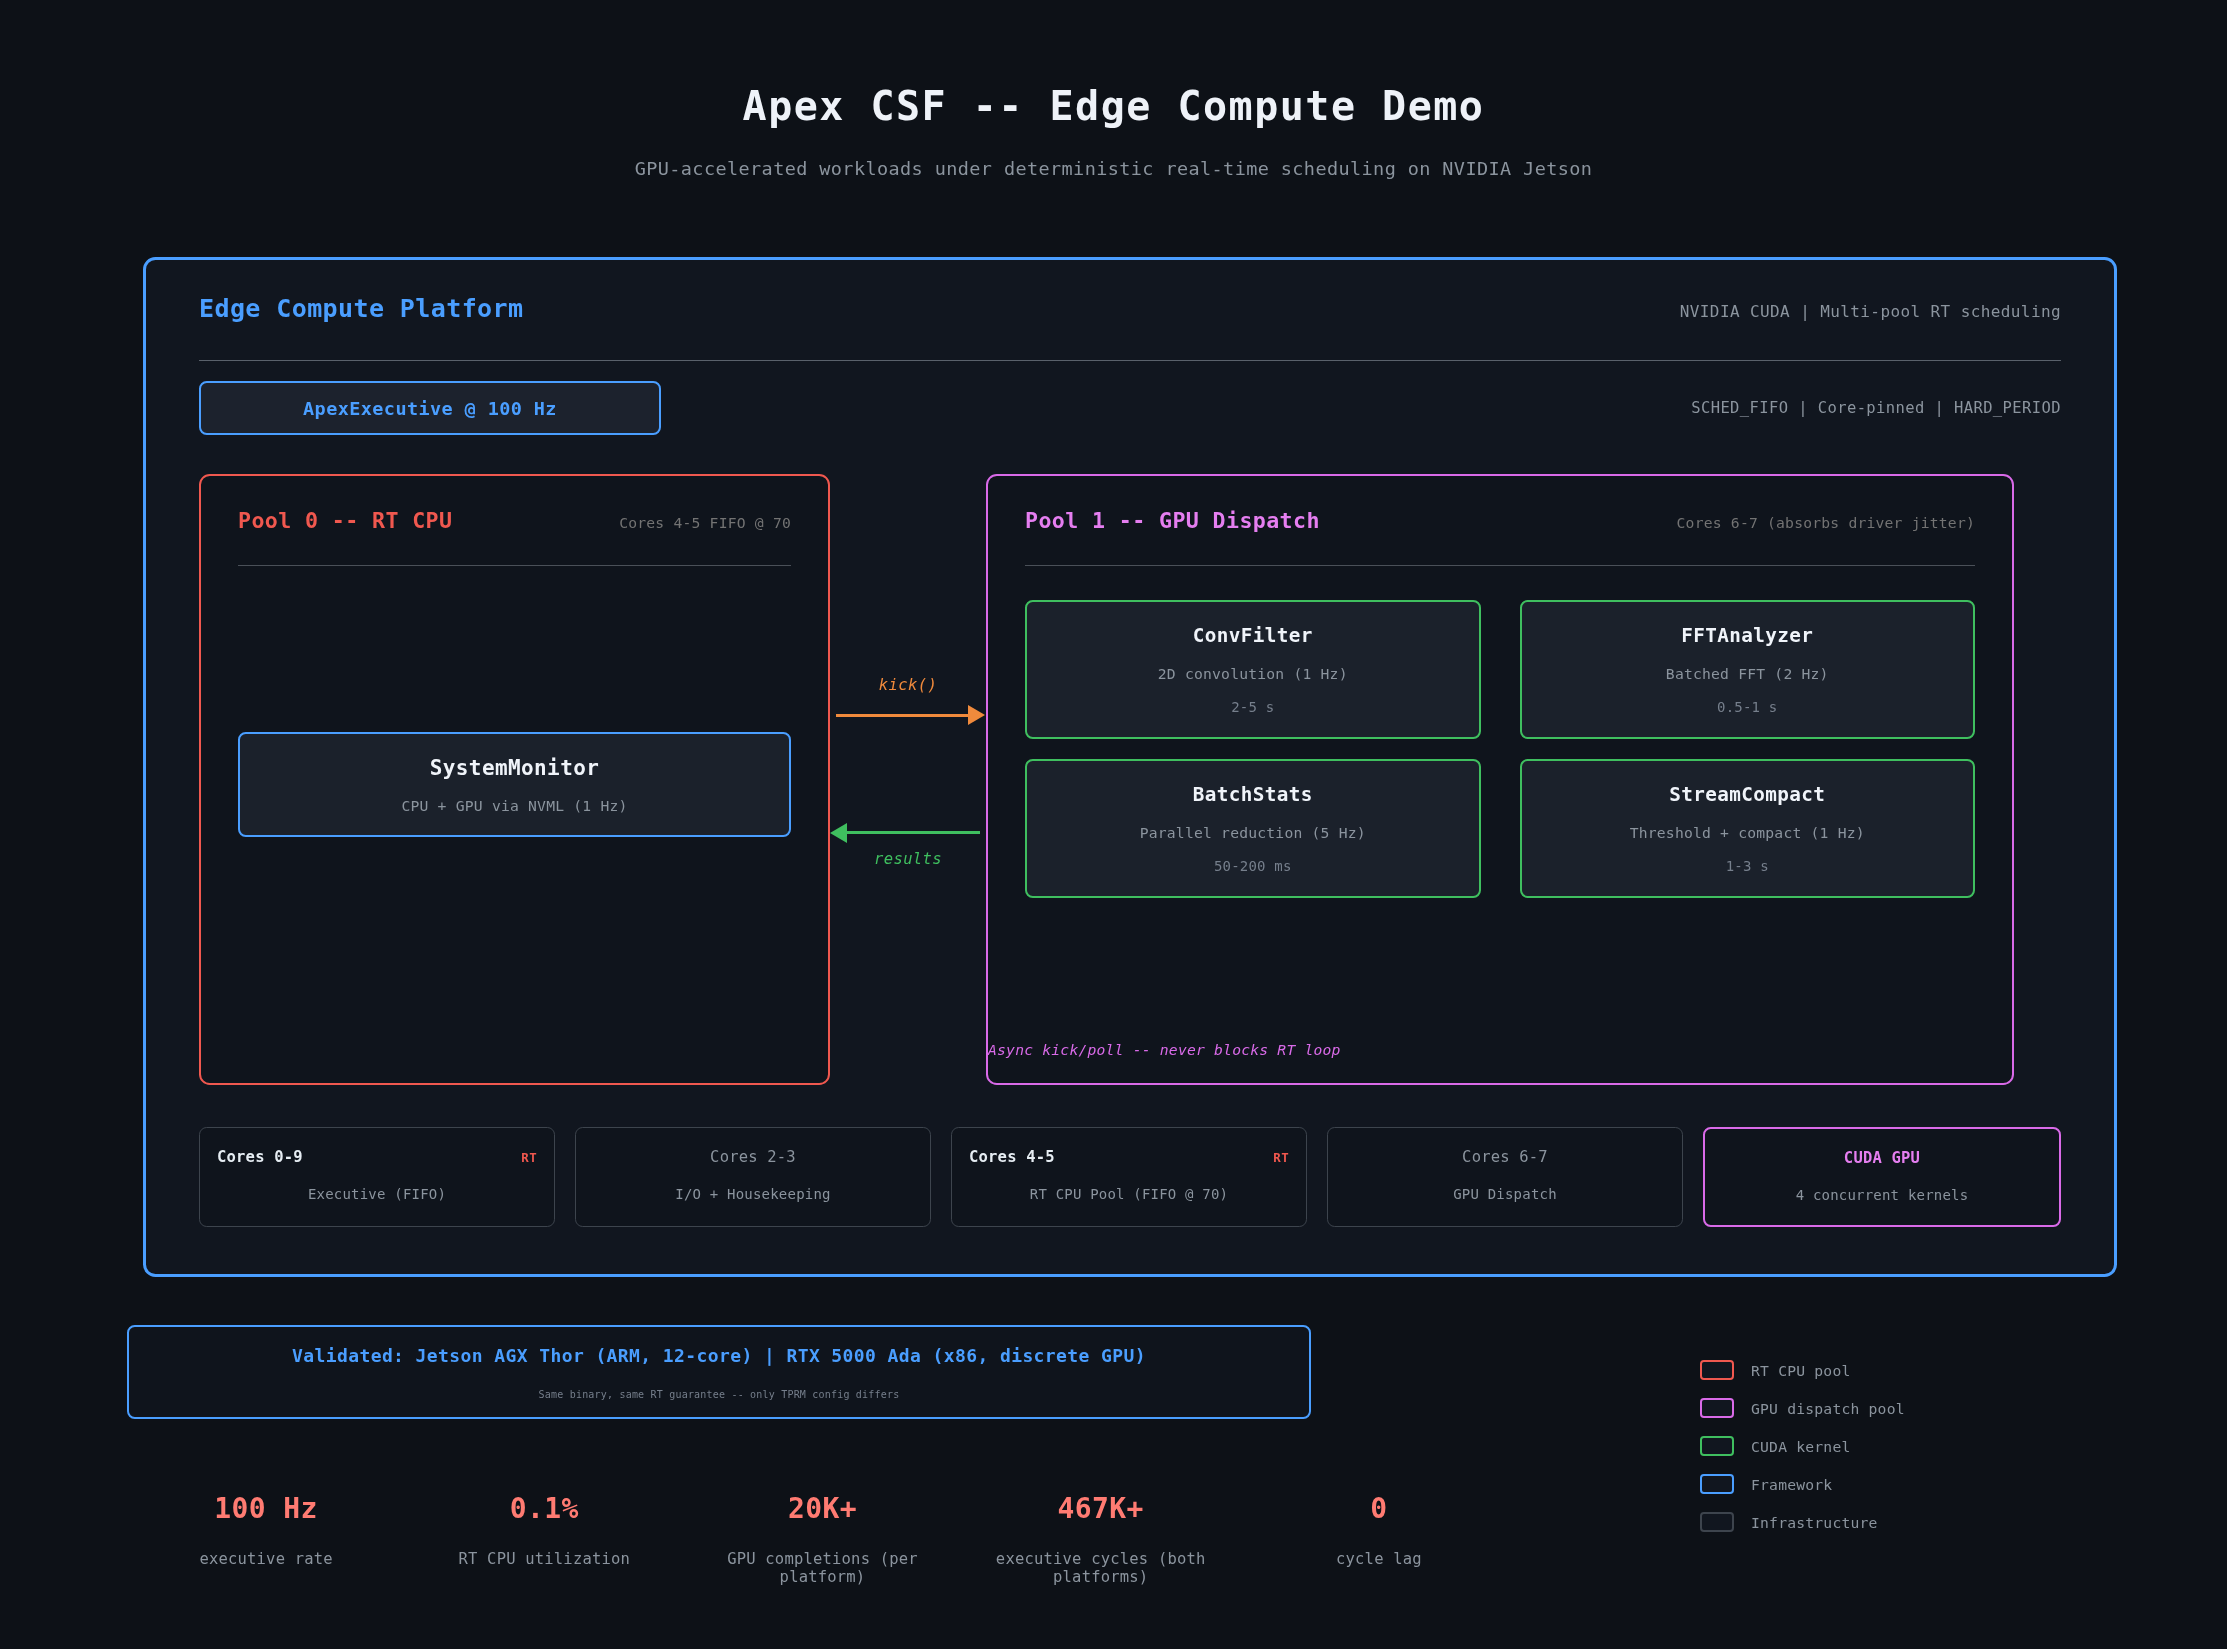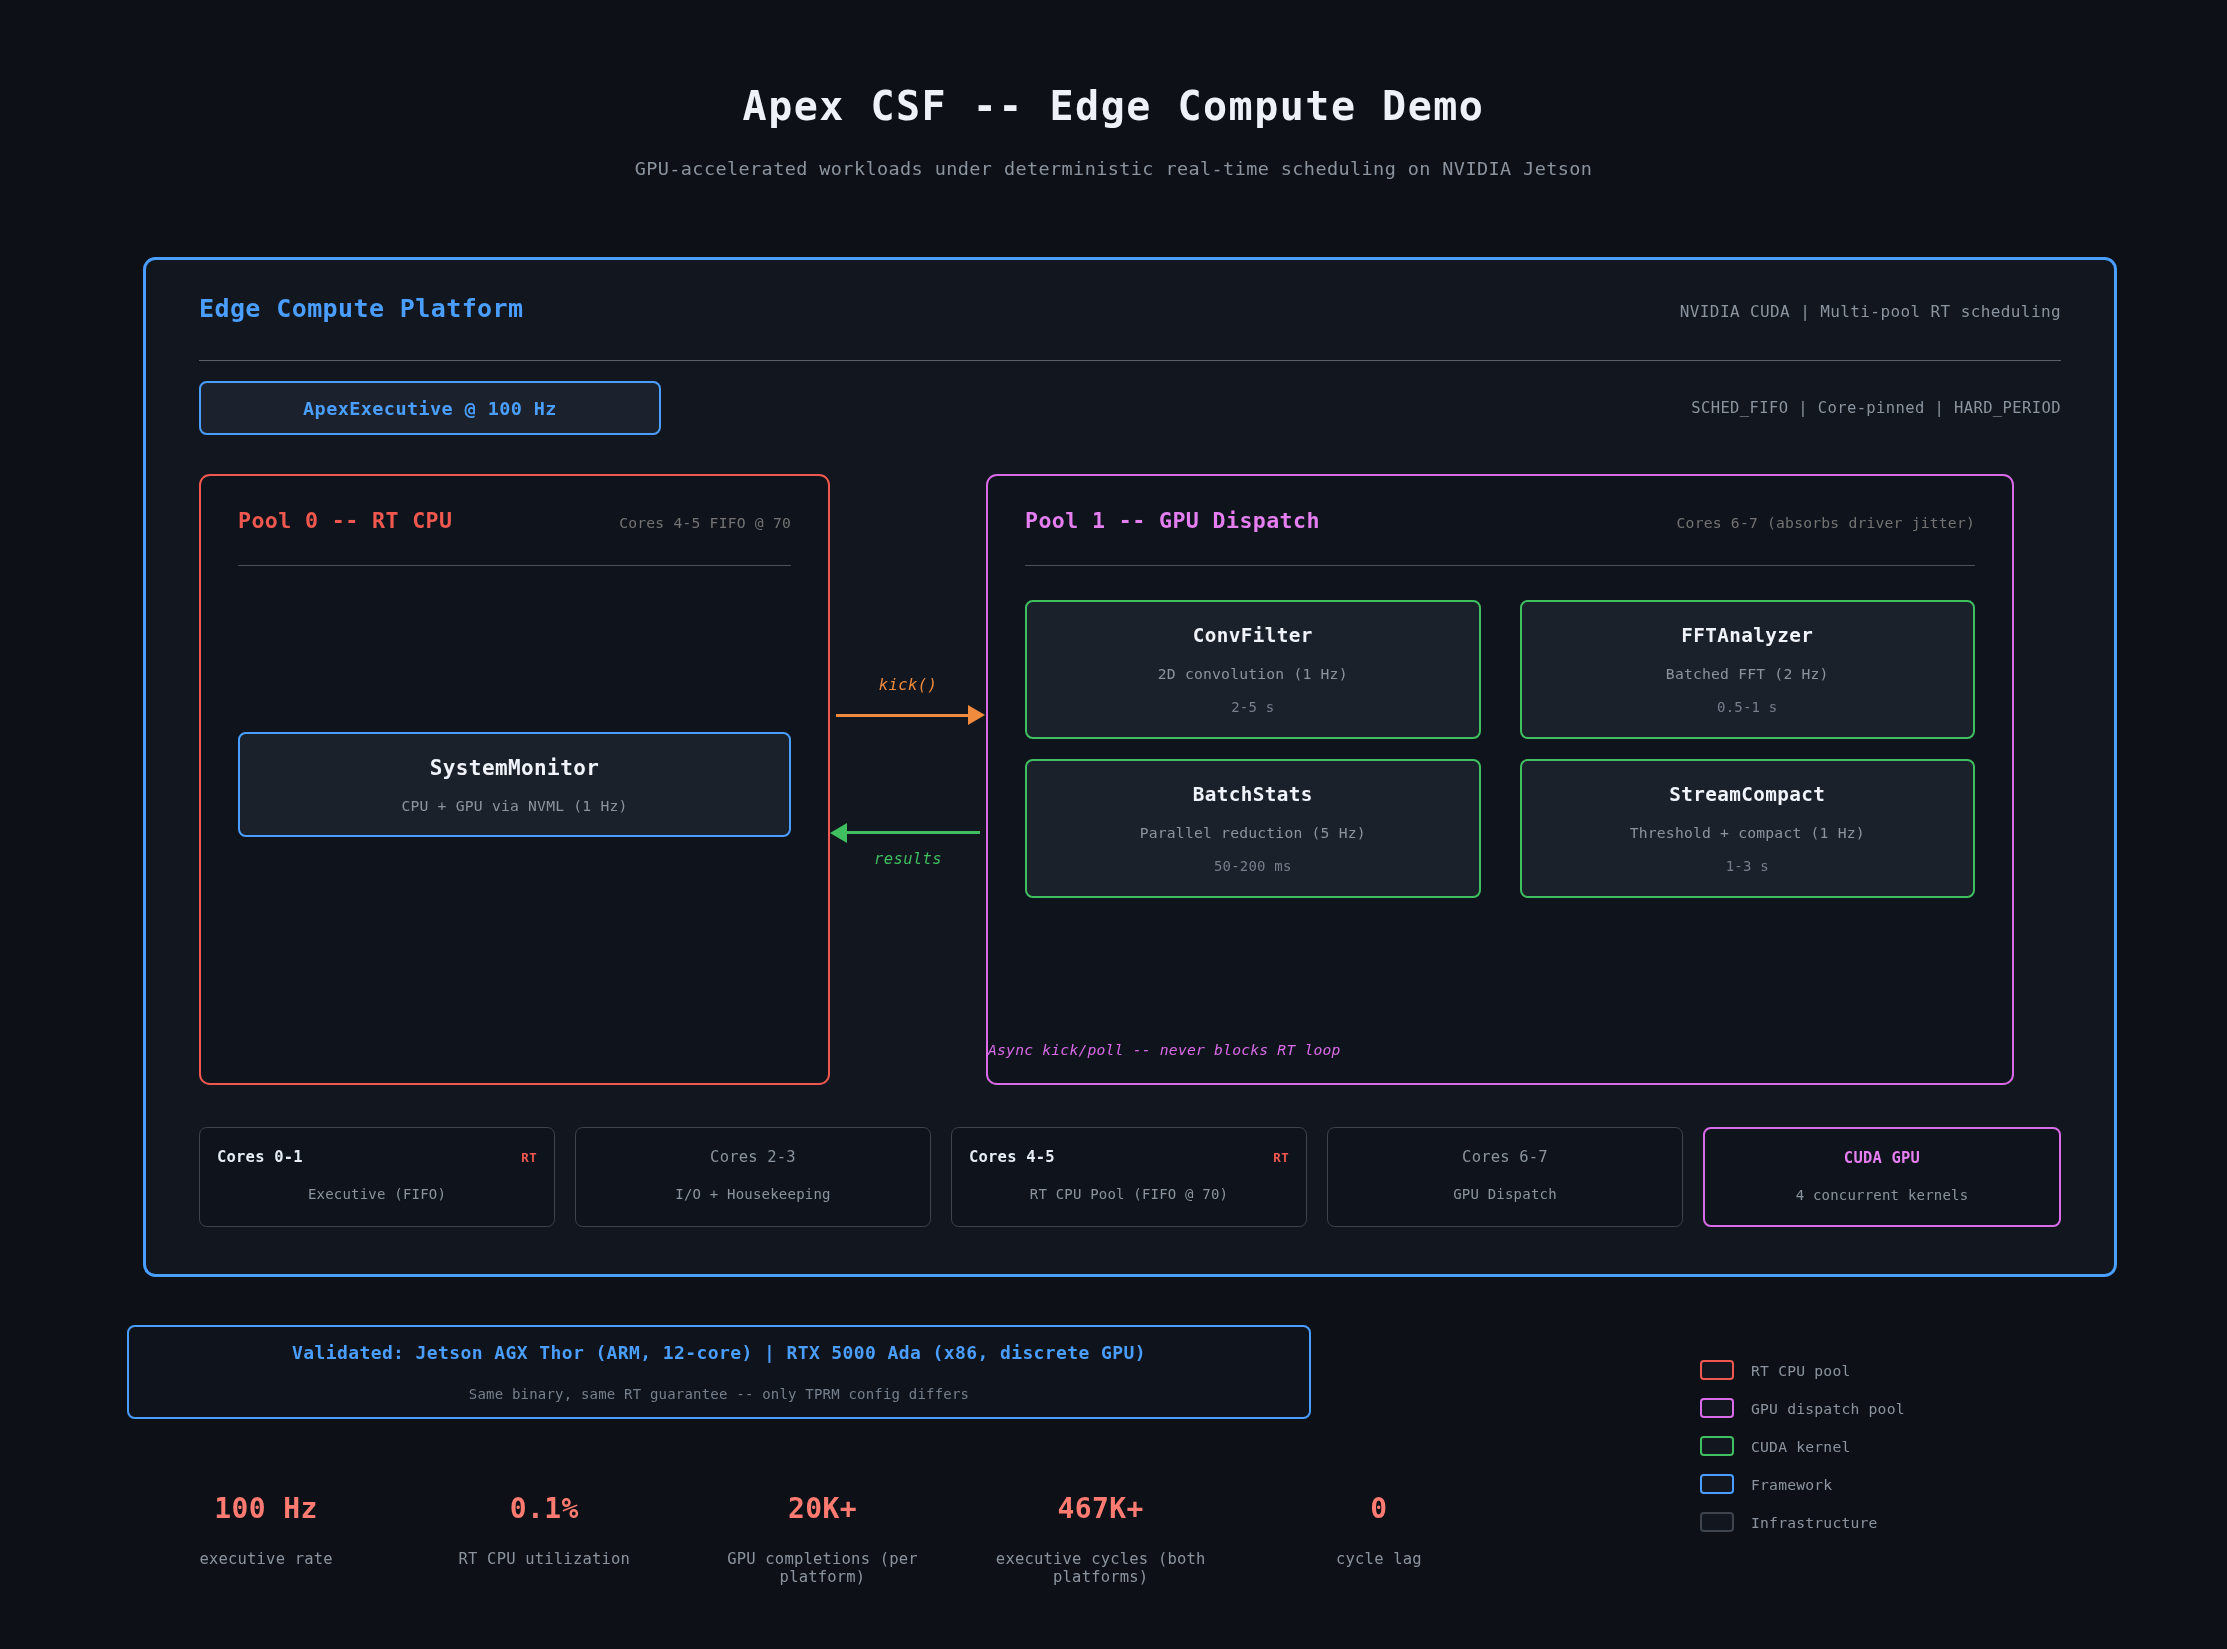--- a/index.html
+++ b/index.html
@@ -336,21 +336,21 @@
 
   .validated-main {
     font-size: 18px;
     font-weight: bold;
     color: #4a9eff;
     letter-spacing: 0.4px;
   }
 
   .validated-sub {
     margin-top: 23px;
-    font-size: 14px;
+    font-size: 10px;
     color: #767f8c;
     letter-spacing: 0.2px;
   }
 
   
   .legend {
     position: absolute;
     left: 1700px;
     top: 1360px;
     display: flex;
@@ -474,21 +474,21 @@
 
         <div class="async-note">Async kick/poll -- never blocks RT loop</div>
       </div>
 
     </div>
 
     <div class="cores-row">
 
       <div class="core-card rt-card">
         <div class="core-head">
-          <span class="core-label">Cores 0-1</span>
+          <span class="core-label">Cores 0-9</span>
           <span class="rt-badge">RT</span>
         </div>
         <div class="core-desc">Executive  (FIFO)</div>
       </div>
 
       <div class="core-card">
         <div class="core-head center">
           <span class="core-label dim">Cores 2-3</span>
         </div>
         <div class="core-desc">I/O + Housekeeping</div>

